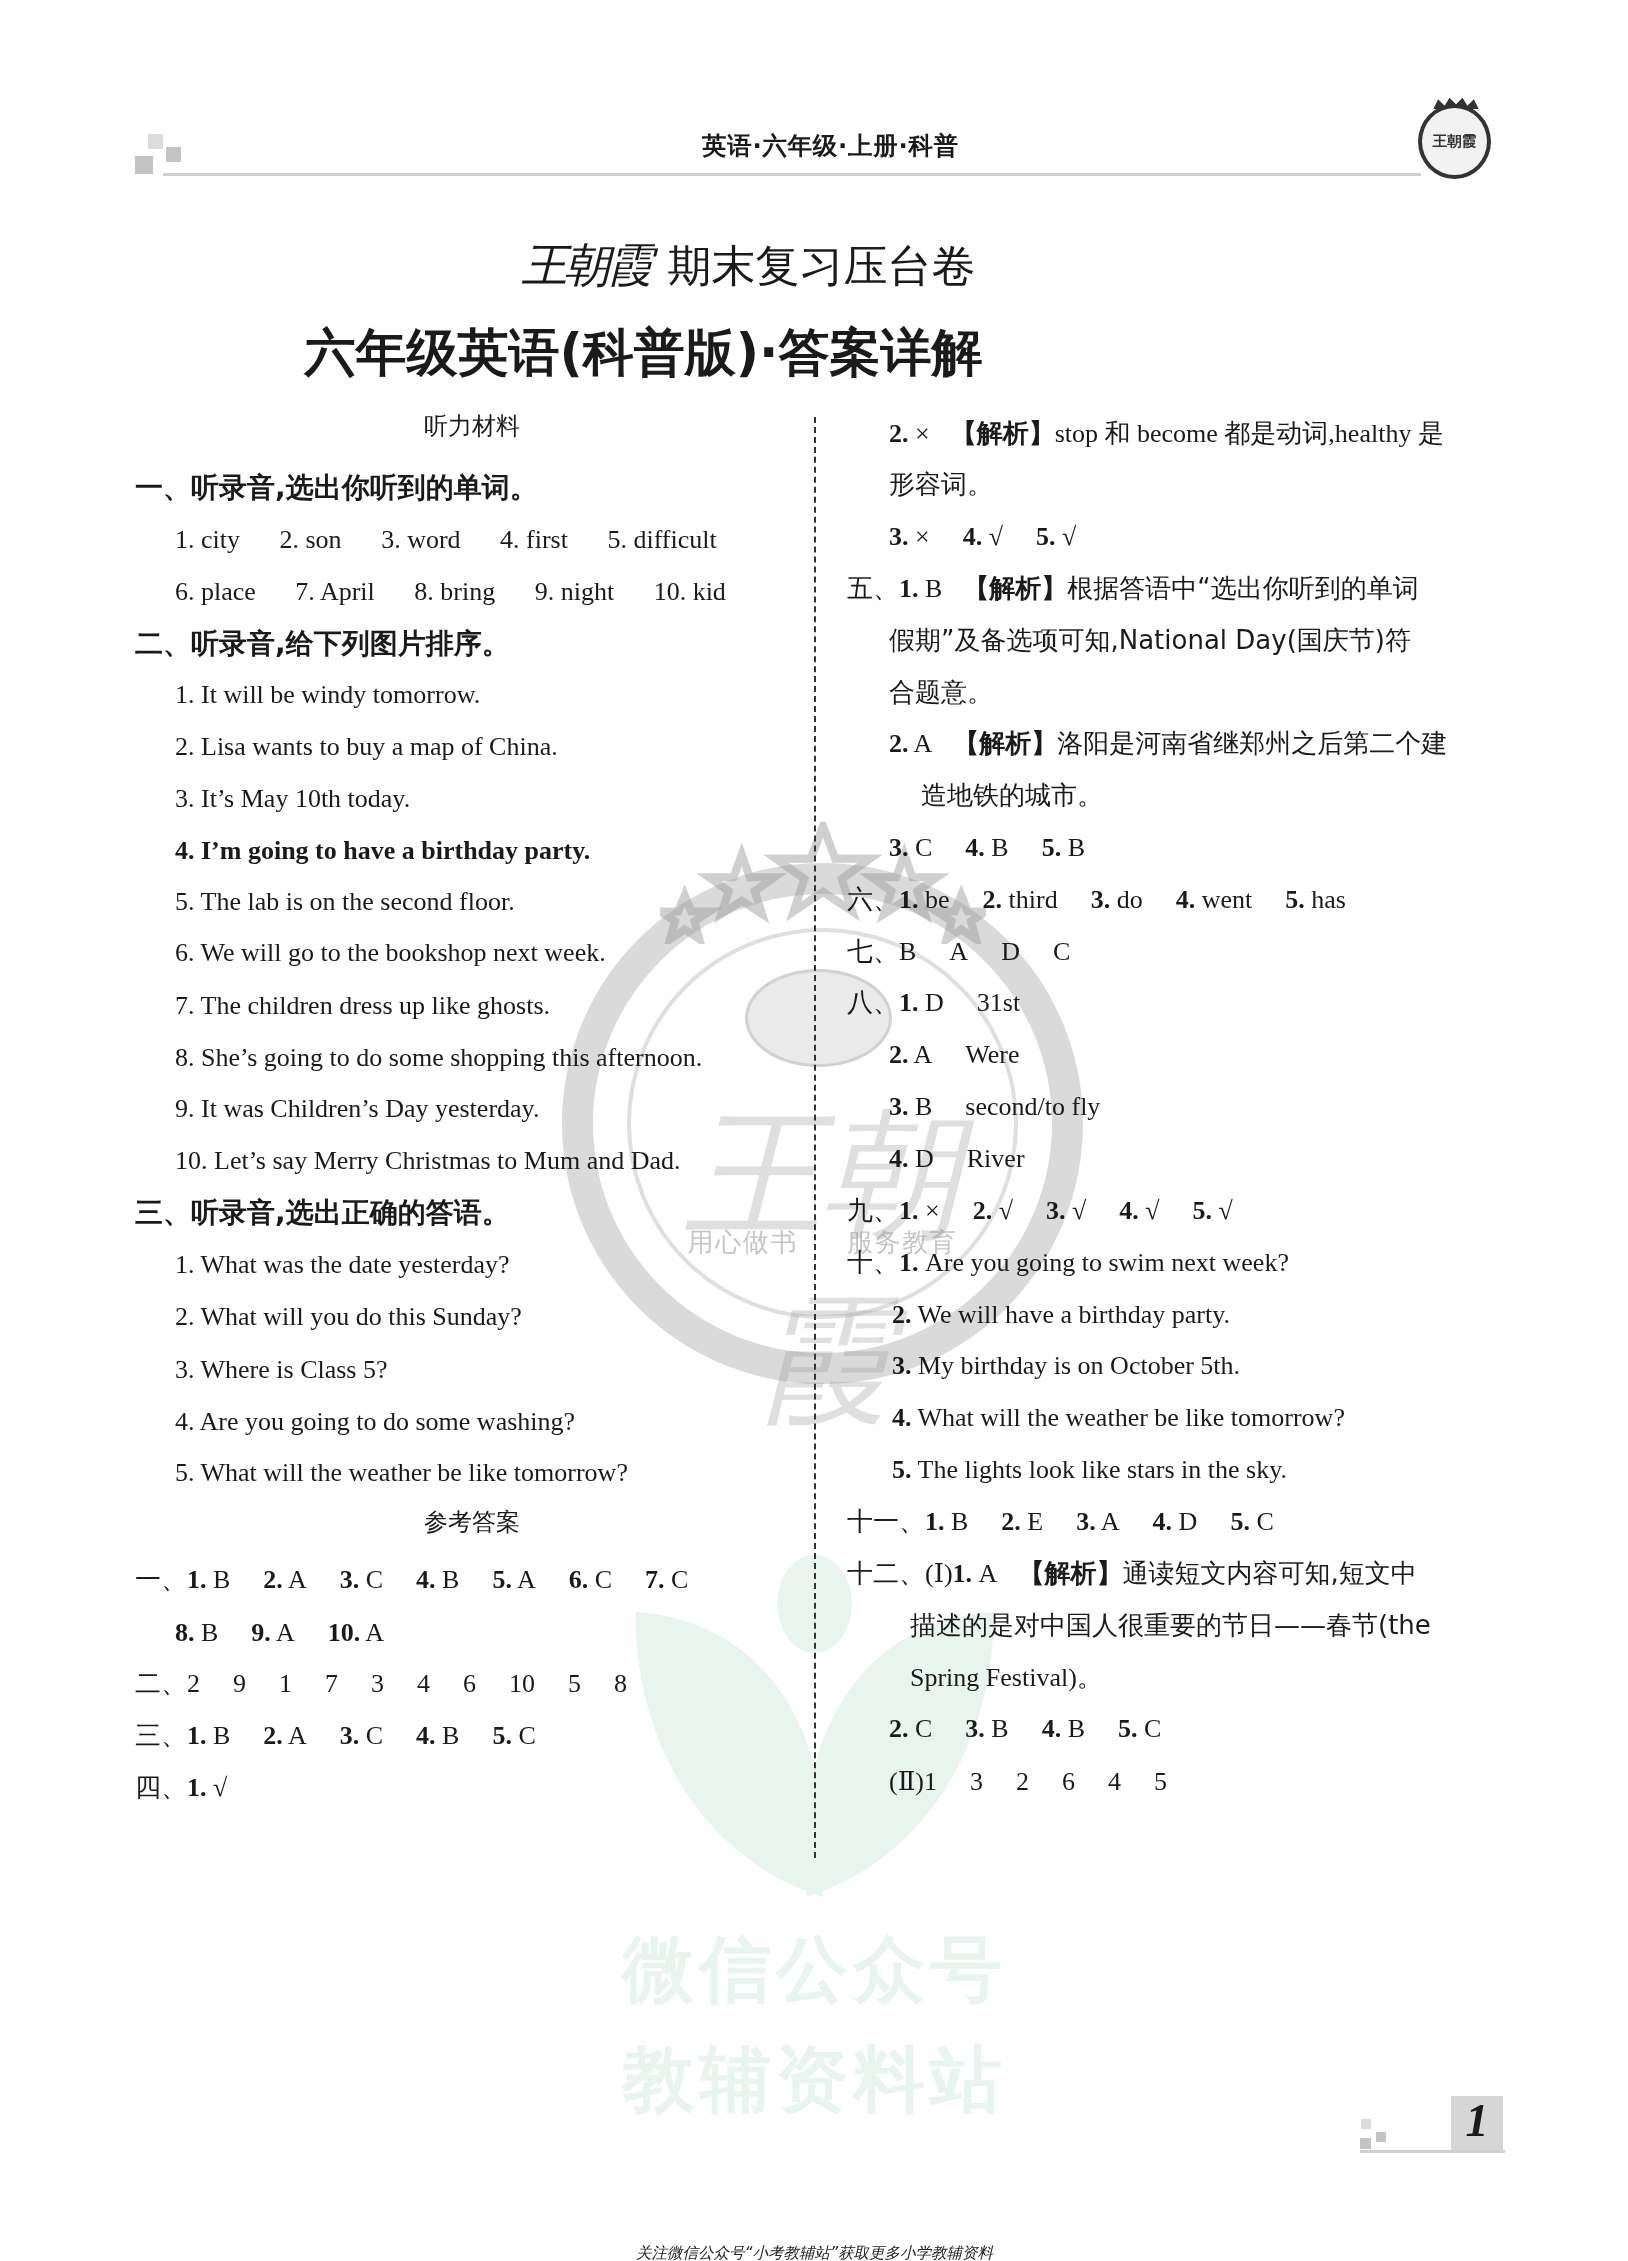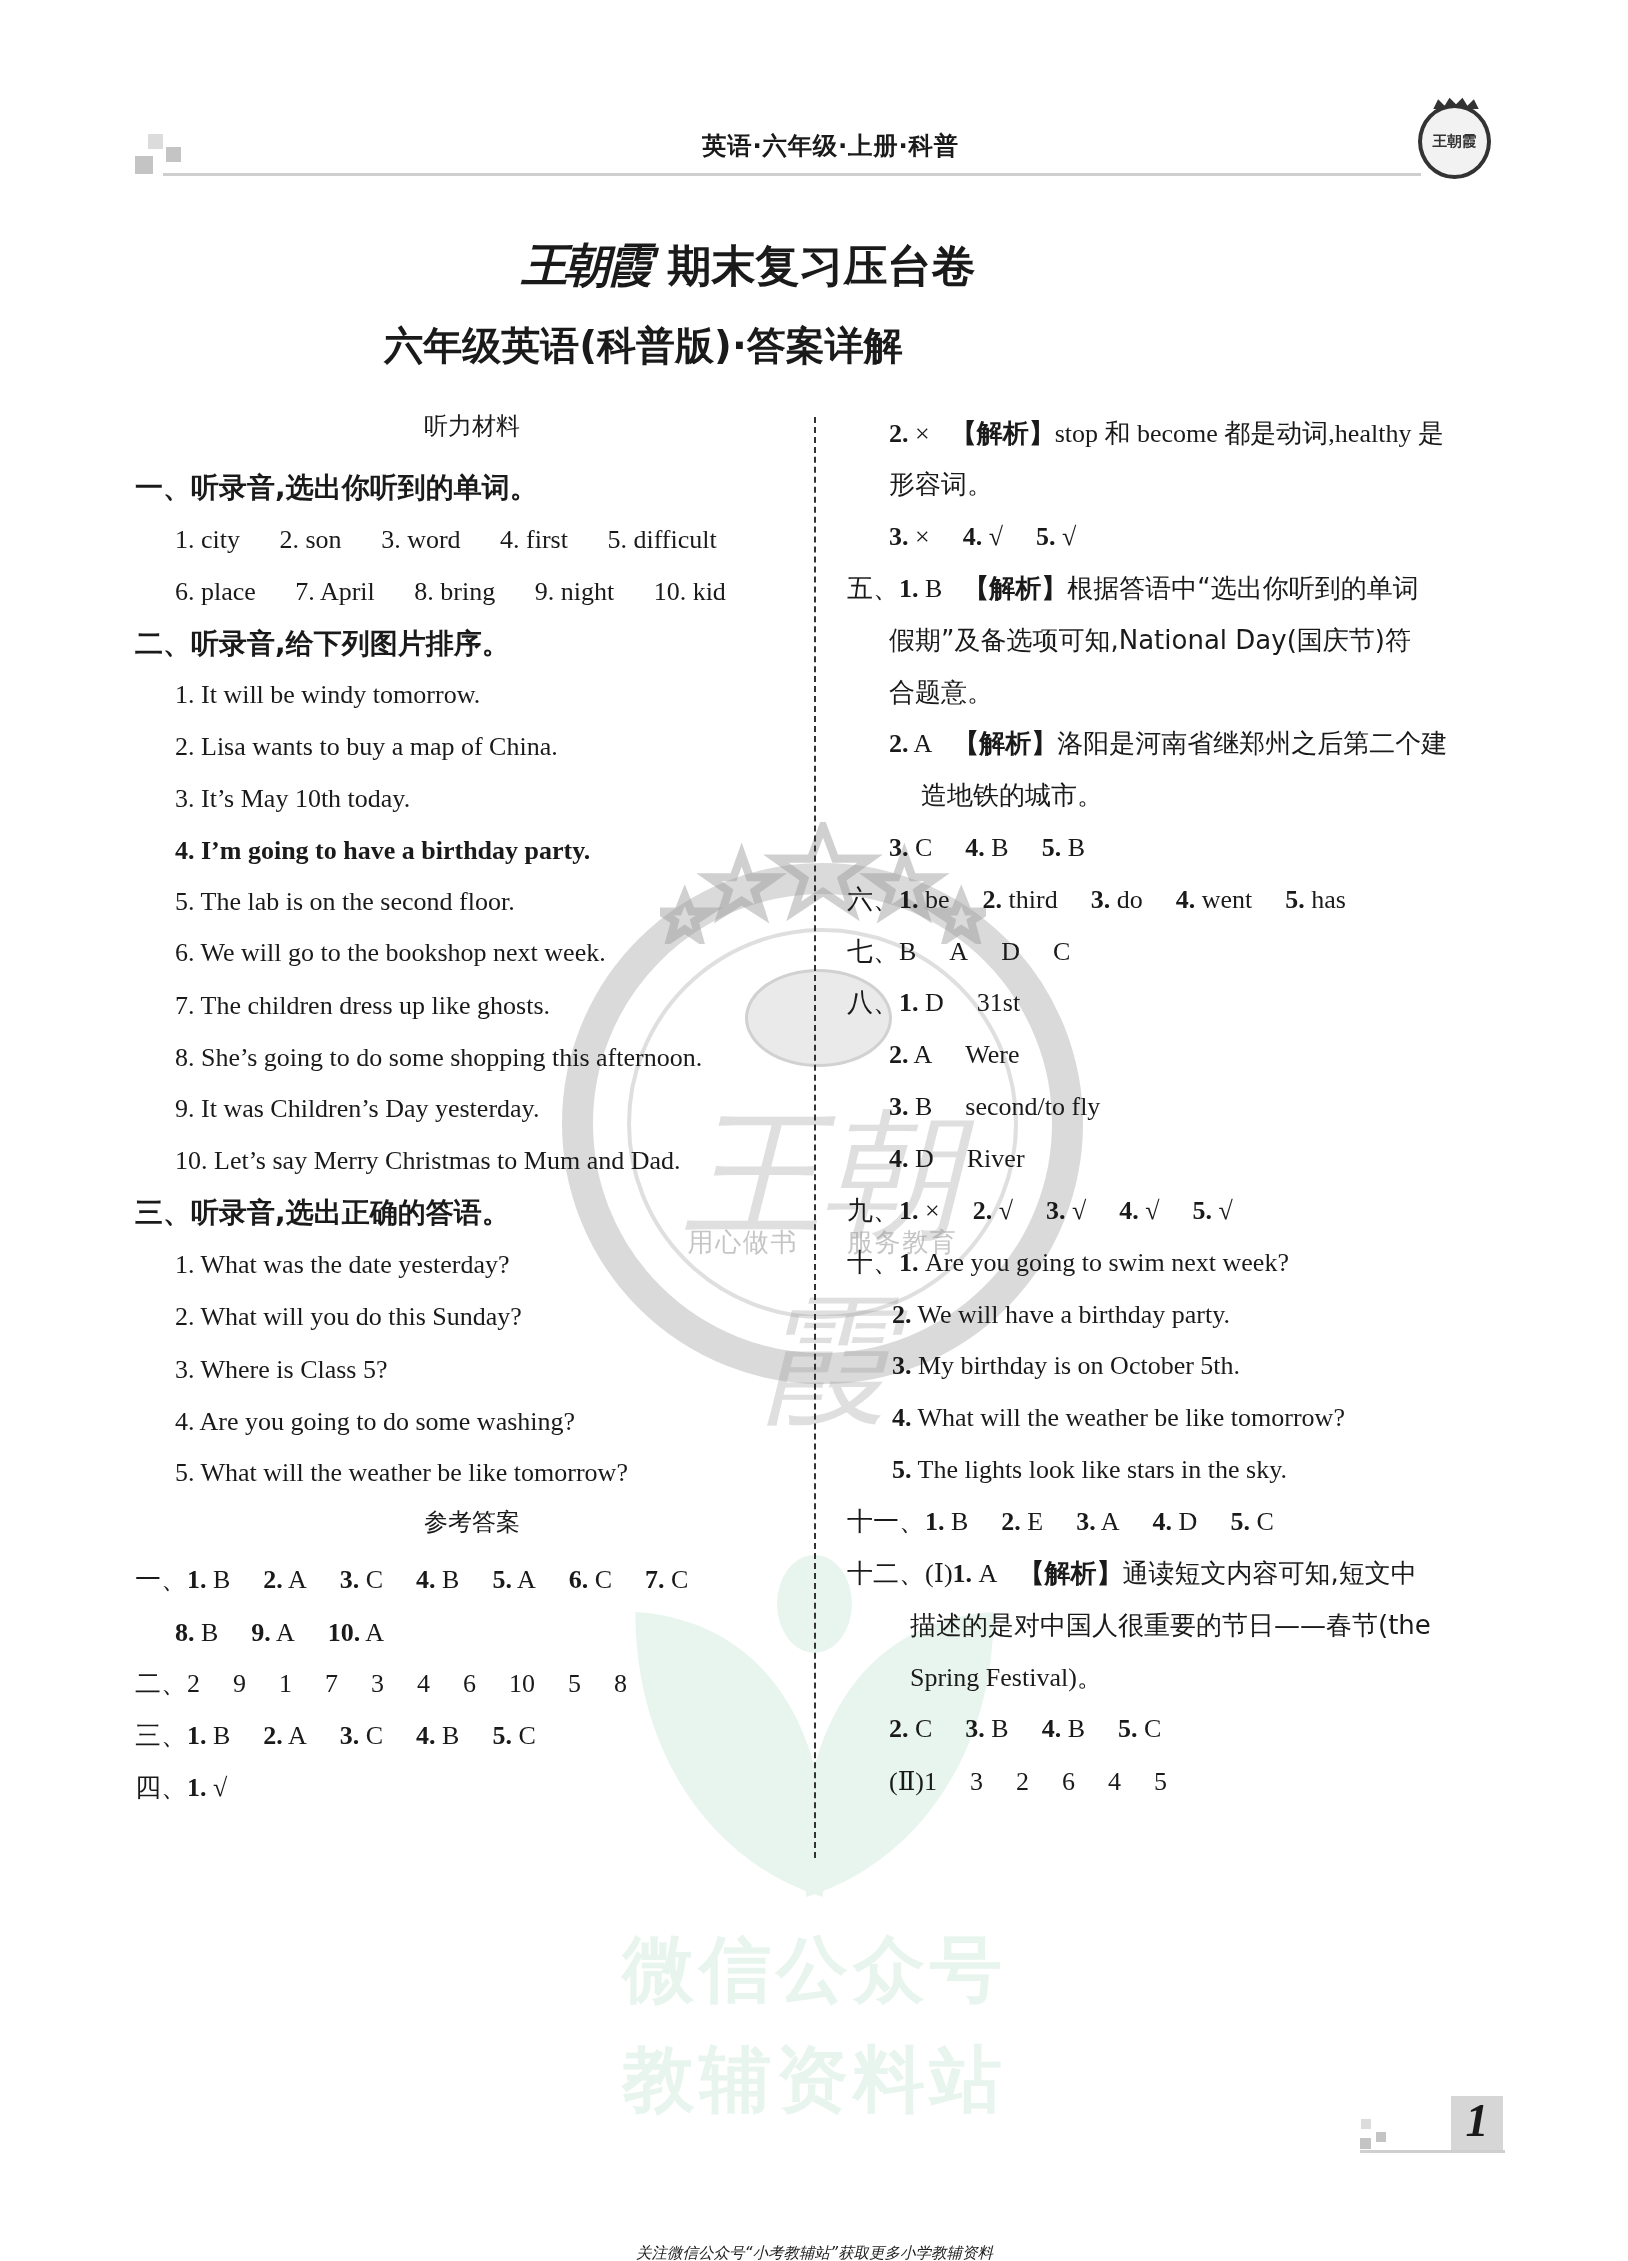--- a/index.html
+++ b/index.html
@@ -9,23 +9,23 @@
   .cn { font-family: "DejaVu Sans", "Liberation Sans", sans-serif; }
   
   .hdr-line { left:163px; top:173px; width:1258px; height:3.3px; background:#cfcfcf; }
   .sq { background:#c4c4c4; }
   .hdr-title { left:0; width:1661px; top:130px; text-align:center; font-size:24.4px; font-weight:bold; letter-spacing:0.8px; }
   .logo { left:1418px; top:104px; width:73px; height:75px; border-radius:50%;
           border:4.1px solid #333; box-sizing:border-box; background:#f2f2f2;
           display:flex; align-items:center; justify-content:center; font-size:14.7px; font-weight:bold; color:#333; }
   .logo-crown { left:1433px; top:96px; width:46px; height:13px; }
   
-  .title { left:0; width:1497px; top:235px; text-align:center; font-size:44px; font-weight:bold; }
+  .title { left:0; width:1497px; top:235px; text-align:center; font-size:44px; font-weight:normal; }
   .title .brand { font-family:"DejaVu Serif", serif; font-style:italic; font-size:46px; margin-right:18px; letter-spacing:-3.3px; }
-  .subtitle { left:0; width:1287px; top:319px; text-align:center; font-size:39px; font-weight:bold; }
+  .subtitle { left:0; width:1287px; top:319px; text-align:center; font-size:51px; font-weight:bold; }
   
   .divider { left:814px; top:417px; width:0; height:1441px; border-left:2.4px dashed #333; }
   .line { position:absolute; font-size:26px; white-space:nowrap; line-height:33px; }
   .line b { font-weight:bold; }
   .sec-head { font-size:28px; font-weight:bold; }
   .center-head { position:absolute; font-size:24px; font-weight:normal; text-align:center; width:668px; left:138px; }
   .gap { display:inline-block; width:21px; }
   .gap2 { display:inline-block; width:33px; }
   
   .stamp { left:562px; top:863px; width:521px; height:521px; border-radius:50%;

